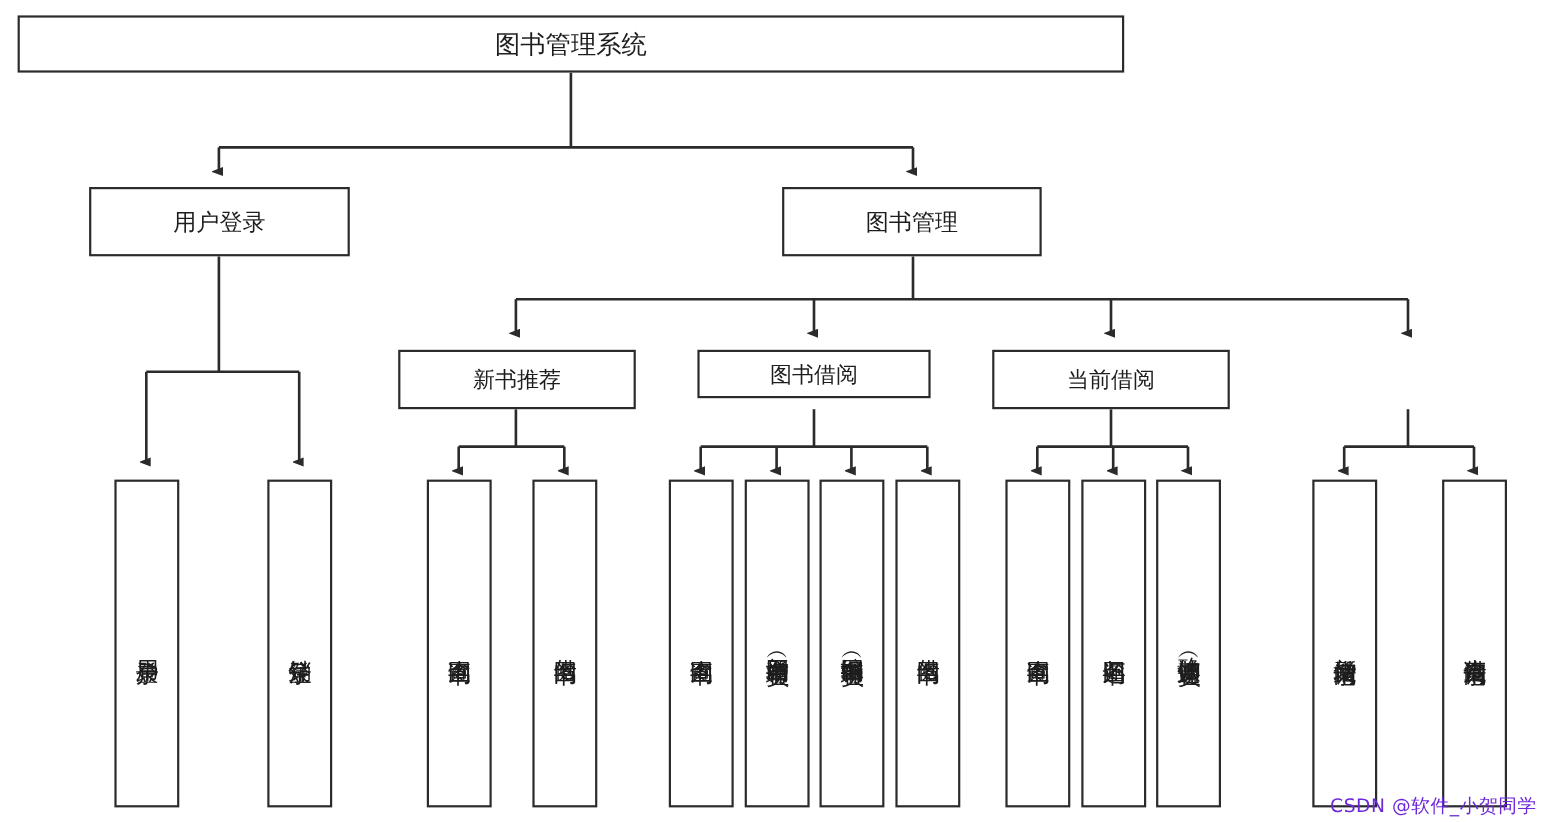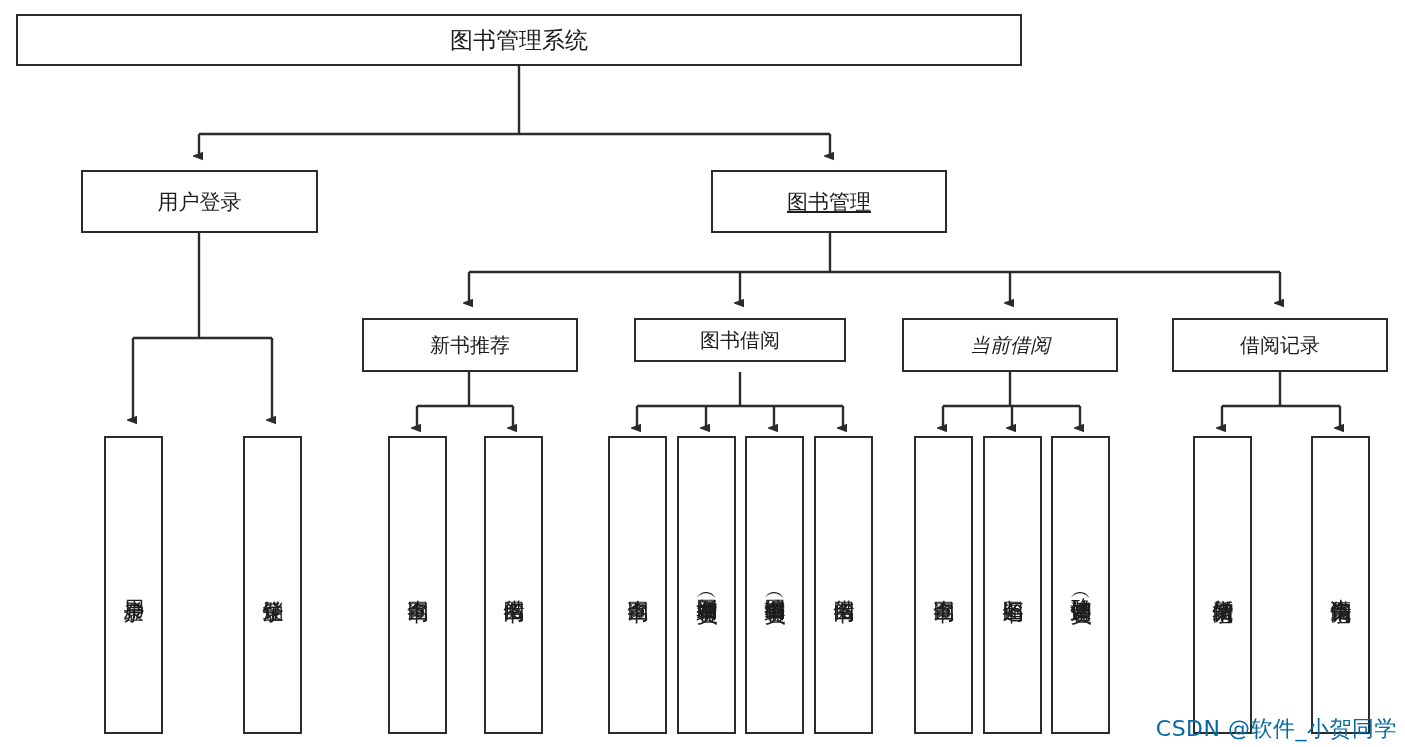--- a/index.html
+++ b/index.html
@@ -54,22 +54,22 @@
     left: 0;
     top: 0;
     width: 1405px;
     height: 747px;
     pointer-events: none;
   }
   .watermark {
     position: absolute;
     right: 8px;
     bottom: 3px;
-    font-size: 22px;
-    color: #0369a1;
+    font-size: 17px;
+    color: #6d28d9;
     letter-spacing: 0.5px;
     white-space: nowrap;
   }
 </style>
 </head>
 <body>
 
 <div id="canvas">
 
   <svg class="edges" viewBox="0 0 1405 747">
@@ -122,35 +122,32 @@
     </g>
   </svg>
 
   <div class="node root" style="left:16px; top:14px; width:1006px; height:52px;">
     <span>图书管理系统</span>
   </div>
 
   <div class="node lvl1" style="left:81px; top:170px; width:237px; height:63px;">
     <span>用户登录</span>
   </div>
-  <div class="node lvl1" style="left:711px; top:170px; width:236px; height:63px;text-decoration:underline;">
+  <div class="node lvl1" style="left:711px; top:170px; width:236px; height:63px;">
     <span>图书管理</span>
   </div>
 
   <div class="node lvl2" style="left:362px; top:318px; width:216px; height:54px;justify-content:center;">
     <span>新书推荐</span>
   </div>
   <div class="node lvl2" style="left:634px; top:318px; width:212px; height:44px;">
     <span>图书借阅</span>
   </div>
-  <div class="node lvl2" style="left:902px; top:318px; width:216px; height:54px;font-style:italic;">
+  <div class="node lvl2" style="left:902px; top:318px; width:216px; height:54px;">
     <span>当前借阅</span>
-  </div>
-  <div class="node lvl2" style="left:1172px; top:318px; width:216px; height:54px;">
-    <span>借阅记录</span>
   </div>
 
   <div class="node leaf" style="left:104px; top:436px; width:59px; height:298px;">
     <span class="vtext">用户登录</span>
   </div>
   <div class="node leaf" style="left:243px; top:436px; width:59px; height:298px;">
     <span class="vtext">注销登录</span>
   </div>
 
   <div class="node leaf" style="left:388px; top:436px; width:59px; height:298px;">

